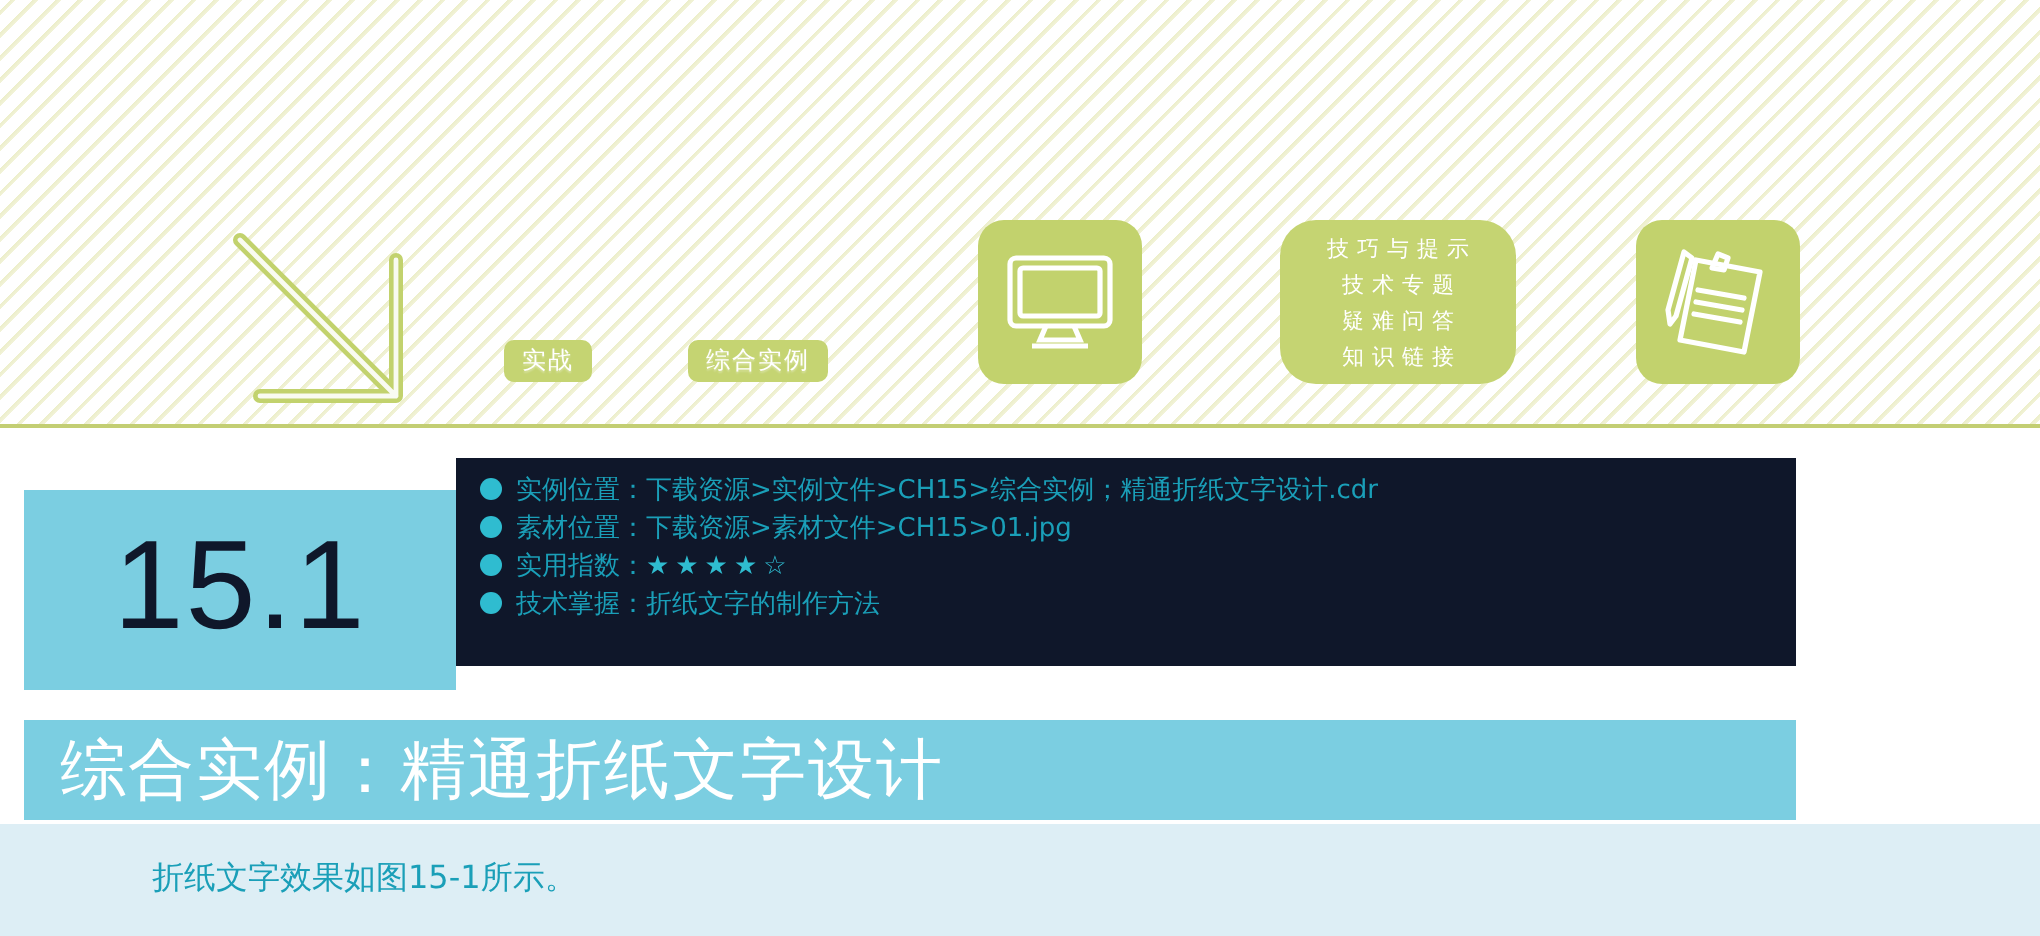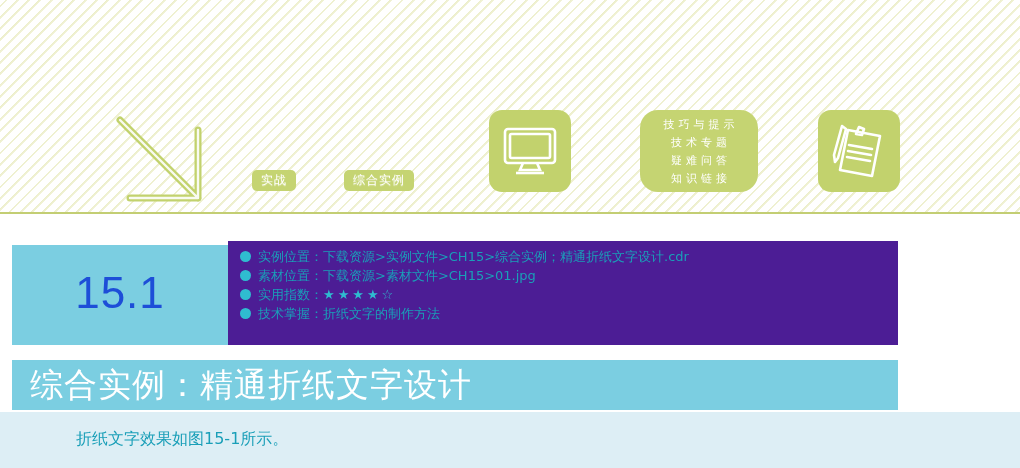--- a/index.html
+++ b/index.html
@@ -102,34 +102,34 @@
   #num-box {
     position: absolute;
     left: 12px; top: 245px;
     width: 216px; height: 100px;
     background: #7bcee1;
     display: flex;
     align-items: center;
     justify-content: center;
   }
   #num-box .num {
-    color: #1d4ed8;
-    font-size: 44px;
+    color: #0f172a;
+    font-size: 63px;
     font-weight: 300;
     letter-spacing: 1px;
     line-height: 1;
     font-family: "Liberation Sans", sans-serif;
     transform: translateY(-2px);
   }
 
   #info-box {
     position: absolute;
-    left: 228px; top: 241px;
+    left: 228px; top: 229px;
     width: 670px; height: 104px;
-    background: #4c1d95;
+    background: #0f172a;
     padding: 7px 0 0 0;
     box-sizing: border-box;
   }
   .info-row {
     display: flex;
     align-items: baseline;
     height: 18px;
     margin: 0 0 1px 0;
     padding-left: 30px;
     position: relative;

